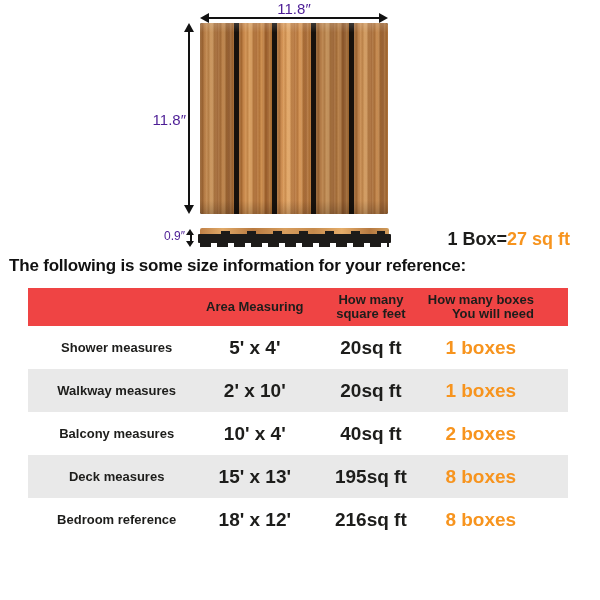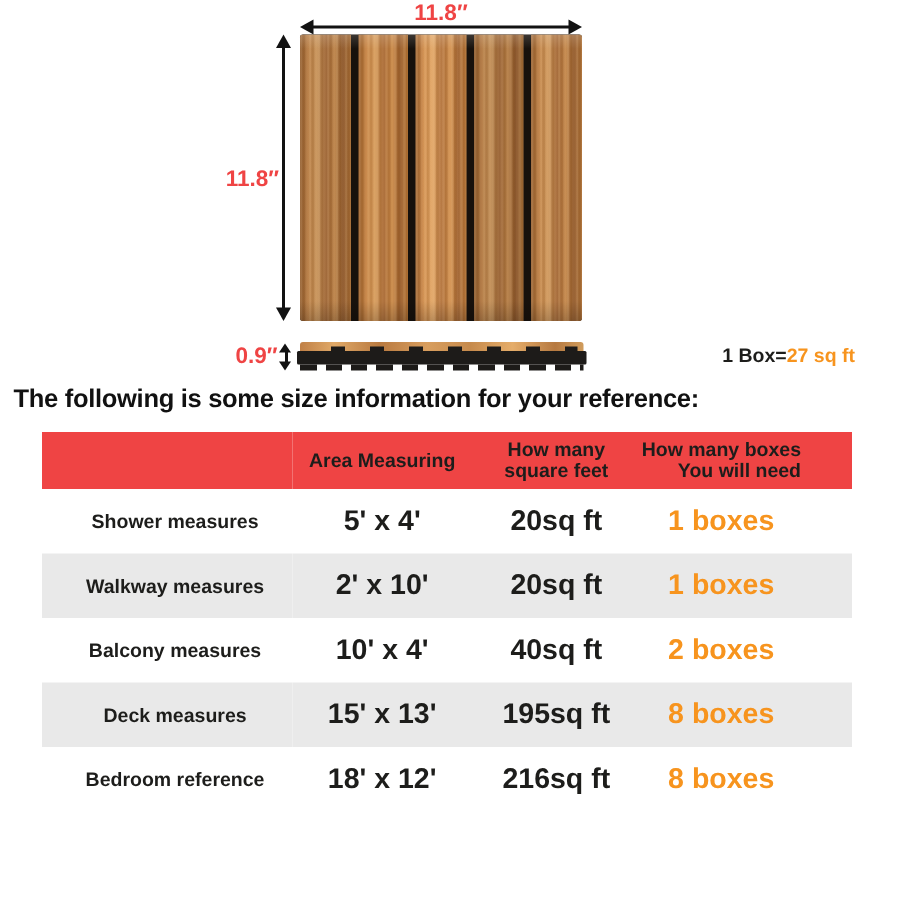--- a/index.html
+++ b/index.html
@@ -1,23 +1,23 @@
 <!DOCTYPE html>
 <html><head>
 <meta charset="utf-8">
 <style>
   html,body{margin:0;padding:0;background:#ffffff;}
   body{font-family:"Liberation Sans", sans-serif;}
   .frame{position:relative;width:600px;height:600px;background:#ffffff;overflow:hidden;}
 
   
-  .dim-label{position:absolute;color:#ef4444;font-weight:bold;}
+  .dim-label{position:absolute;color:#4c1d95;font-weight:normal;}
   .lbl-top{left:200px;top:0px;width:188px;text-align:center;font-size:15px;}
   .lbl-left{left:138px;top:111px;width:48px;text-align:right;font-size:15px;}
-  .lbl-thick{left:143px;top:229px;width:42px;text-align:right;font-size:15px;}
+  .lbl-thick{left:143px;top:229px;width:42px;text-align:right;font-size:12px;}
 
   .arrow{position:absolute;}
   .arrow .line{position:absolute;background:#121212;}
   .arrow .head{position:absolute;width:0;height:0;border-style:solid;border-color:transparent;}
   
   .arrow-h{height:10px;}
   .arrow-h .line{left:7px;right:7px;top:4px;height:2px;}
   .arrow-h .head-l{left:0;top:0;border-width:5px 9px 5px 0;border-right-color:#121212;}
   .arrow-h .head-r{right:0;top:0;border-width:5px 0 5px 9px;border-left-color:#121212;}
   
@@ -44,21 +44,21 @@
 
   .sideview{position:absolute;left:198px;top:228px;width:193px;height:20px;}
   .sv-wood{position:absolute;left:2px;right:2px;top:0;height:8px;border-radius:2px 2px 0 0;
     background:linear-gradient(90deg,#c08046,#e0a968 12%,#b97a40 28%,#d89e5e 45%,#c68a4c 60%,#e5ad6a 75%,#b67940 90%,#d09c5c 100%);}
   .sv-base{position:absolute;left:0;right:0;top:6px;height:9px;background:#1d1b19;border-radius:1px;}
   .sv-base::before{content:"";position:absolute;left:6px;right:6px;top:-3px;height:4px;
     background:repeating-linear-gradient(90deg, transparent 0 17px, #1d1b19 17px 26px);}
   .sv-base::after{content:"";position:absolute;left:2px;right:2px;bottom:-4px;height:4px;
     background:repeating-linear-gradient(90deg, #1d1b19 0 11px, transparent 11px 17px);}
 
-  .box-info{position:absolute;right:30px;top:229px;font-size:13px;font-weight:bold;color:#1d1d1b;white-space:nowrap;}
+  .box-info{position:absolute;right:30px;top:229px;font-size:18px;font-weight:bold;color:#1d1d1b;white-space:nowrap;}
   .box-info .val{color:#F7941E;}
 
   
   .heading{position:absolute;left:0;top:256px;width:475px;text-align:center;
     font-size:17px;font-weight:bold;color:#111111;letter-spacing:-0.2px;}
 
   
   .size-table{position:absolute;left:28px;top:288px;width:540px;border-collapse:collapse;table-layout:fixed;}
   .size-table th,.size-table td{padding:0;text-align:center;vertical-align:middle;font-weight:bold;color:#1d1d1b;}
   .size-table thead tr{height:38px;background:#ef4444;}

